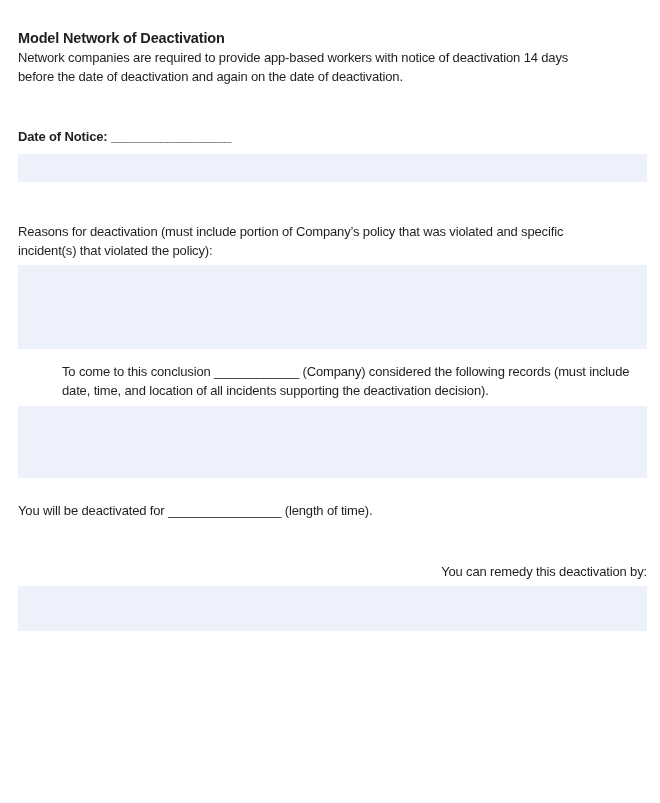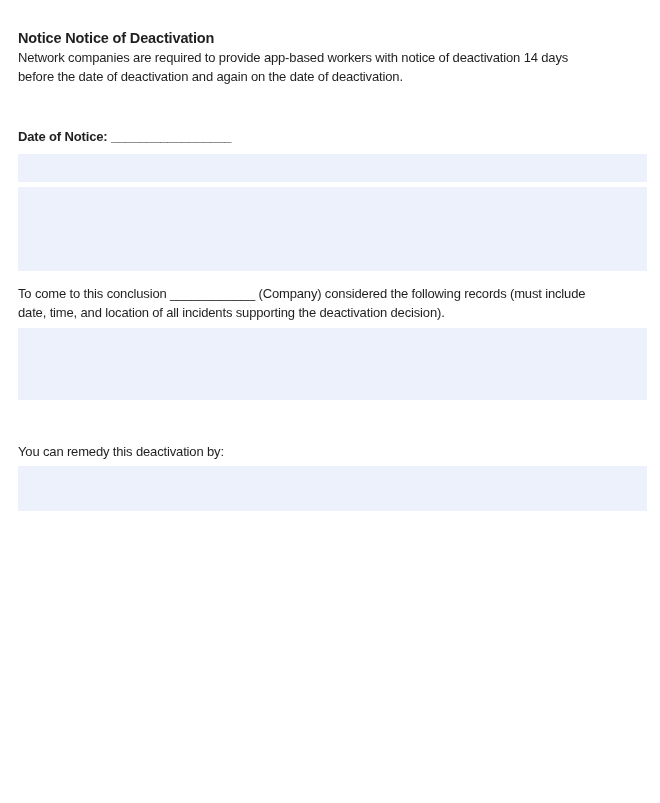--- a/index.html
+++ b/index.html
@@ -59,48 +59,51 @@
     width: 100%;
     background: var(--field, #EDF1FB);
   }
   .mt-intro      { margin-top: 0; }
   .mt-dateline   { margin-top: 41px; }
   .mt-language   { margin-top: 41px; }
   .mt-band1      { margin-top: 8px;  height: 28px; }
   .mt-notice     { margin-top: 37px; }
   .mt-reasons    { margin-top: 40px; }
   .mt-box1       { margin-top: 5px;  height: 84px; }
-  .mt-records    { margin-top: 13px; }
+  .mt-records    { margin-top: 13px; margin-left: 44px; }
   .mt-box2       { margin-top: 6px;  height: 72px; }
   .mt-length     { margin-top: 23px; }
-  .mt-remedy     { margin-top: 42px; }
+  .mt-remedy     { margin-top: 42px; text-align: right; }
   .mt-box3       { margin-top: 5px;  height: 45px; }
 </style>
 </head>
 <body style="color: rgb(31, 31, 31); background: rgb(255, 255, 255);">
 
 <div class="page">
 
-  <div class="h1">Notice Notice of Deactivation</div>
+  <div class="h1">Model Network of Deactivation</div>
 
   <p class="para mt-intro">Network companies are required to provide app-based workers with notice of deactivation 14 days
 before the date of deactivation and again on the date of deactivation.</p>
 
   <p class="para bold mt-dateline">Date of Notice: <span class="blank">_________________</span></p>
 
 
   <div class="field-box mt-band1"></div>
 
 
+  <p class="para mt-reasons">Reasons for deactivation (must include portion of Company’s policy that was violated and specific
+incident(s) that violated the policy):</p>
 
   <div class="field-box mt-box1"></div>
 
   <p class="para mt-records">To come to this conclusion <span class="blank">____________</span> (Company) considered the following records (must include
 date, time, and location of all incidents supporting the deactivation decision).</p>
 
   <div class="field-box mt-box2"></div>
 
+  <p class="para mt-length">You will be deactivated for <span class="blank">________________</span> (length of time).</p>
 
   <p class="para mt-remedy">You can remedy this deactivation by:</p>
 
   <div class="field-box mt-box3"></div>
 
 </div>
 
 </body></html>

